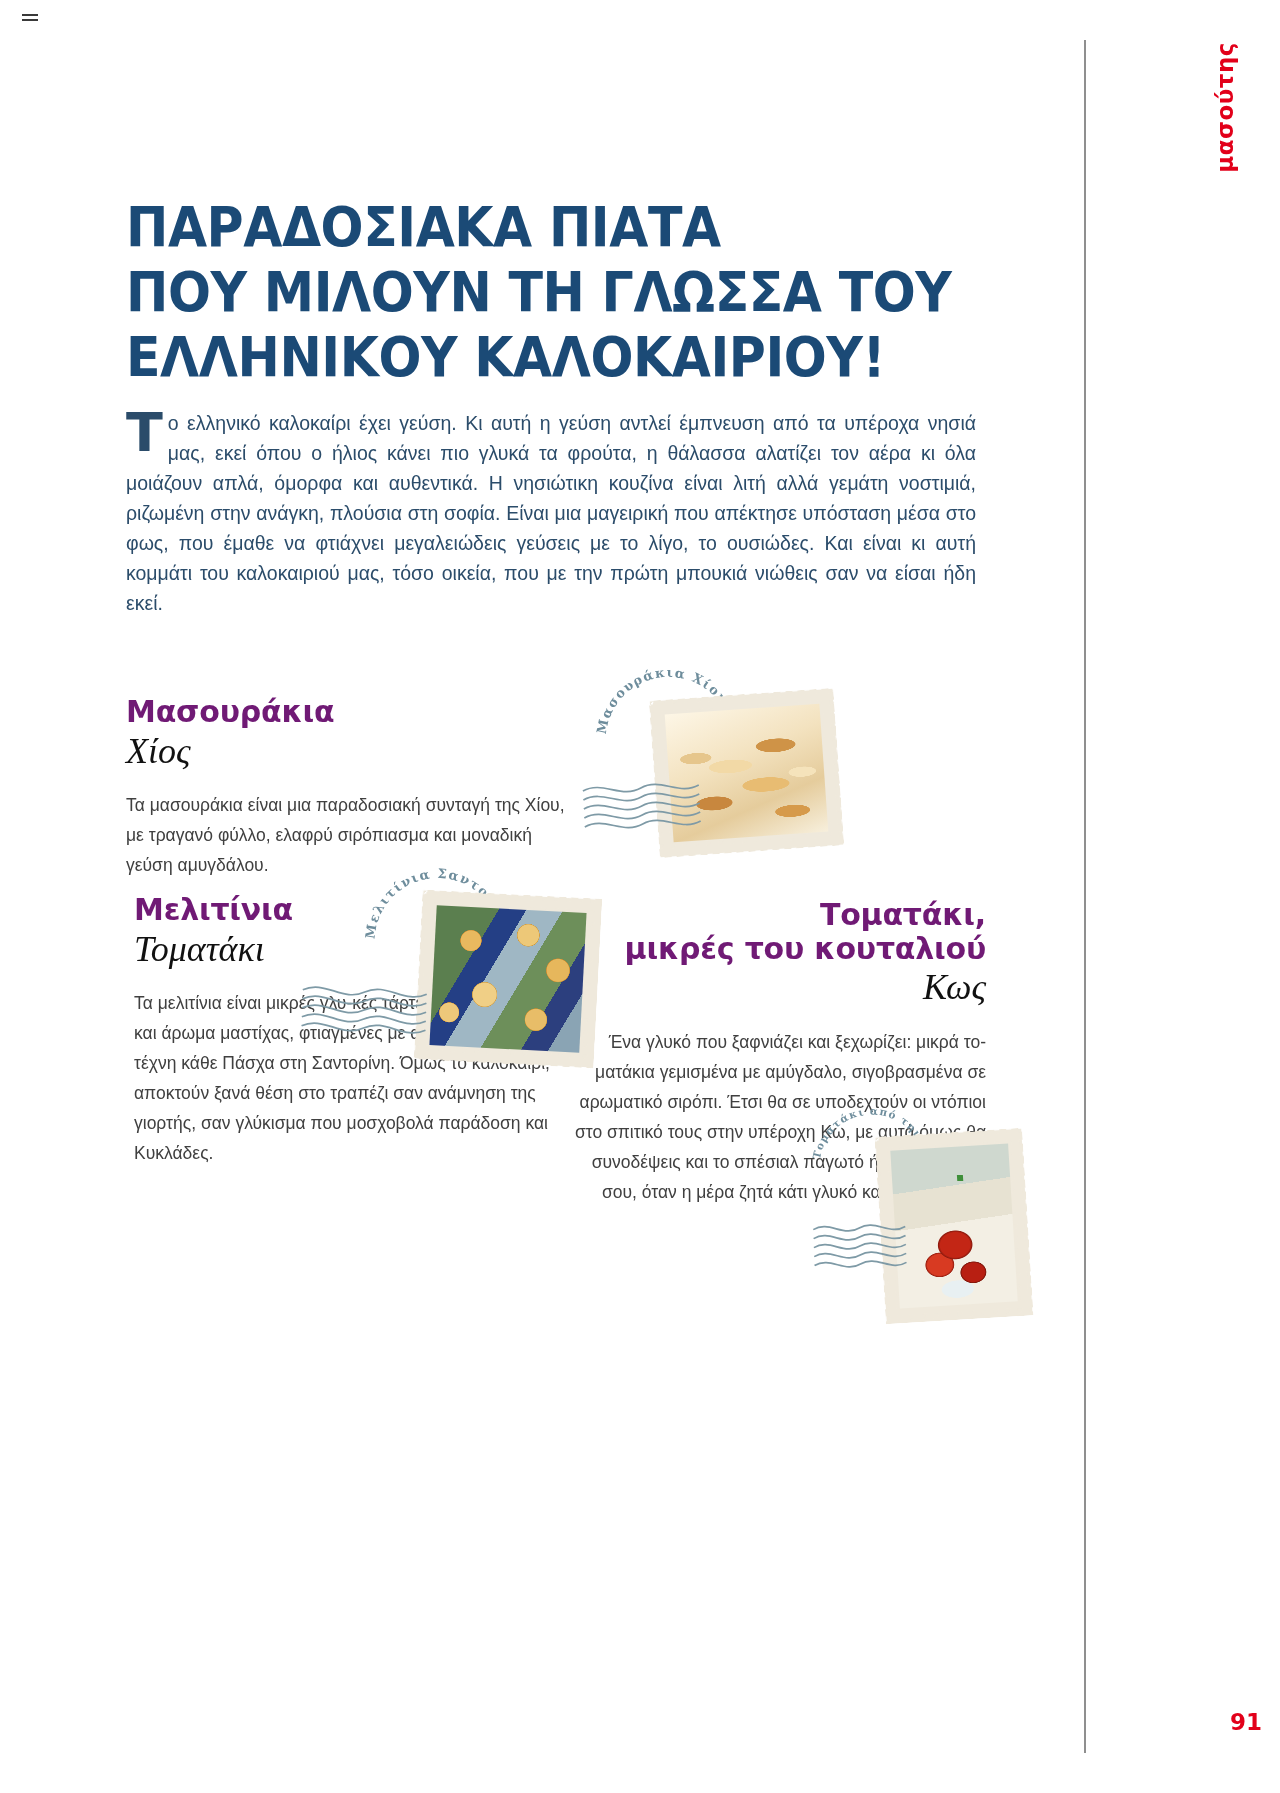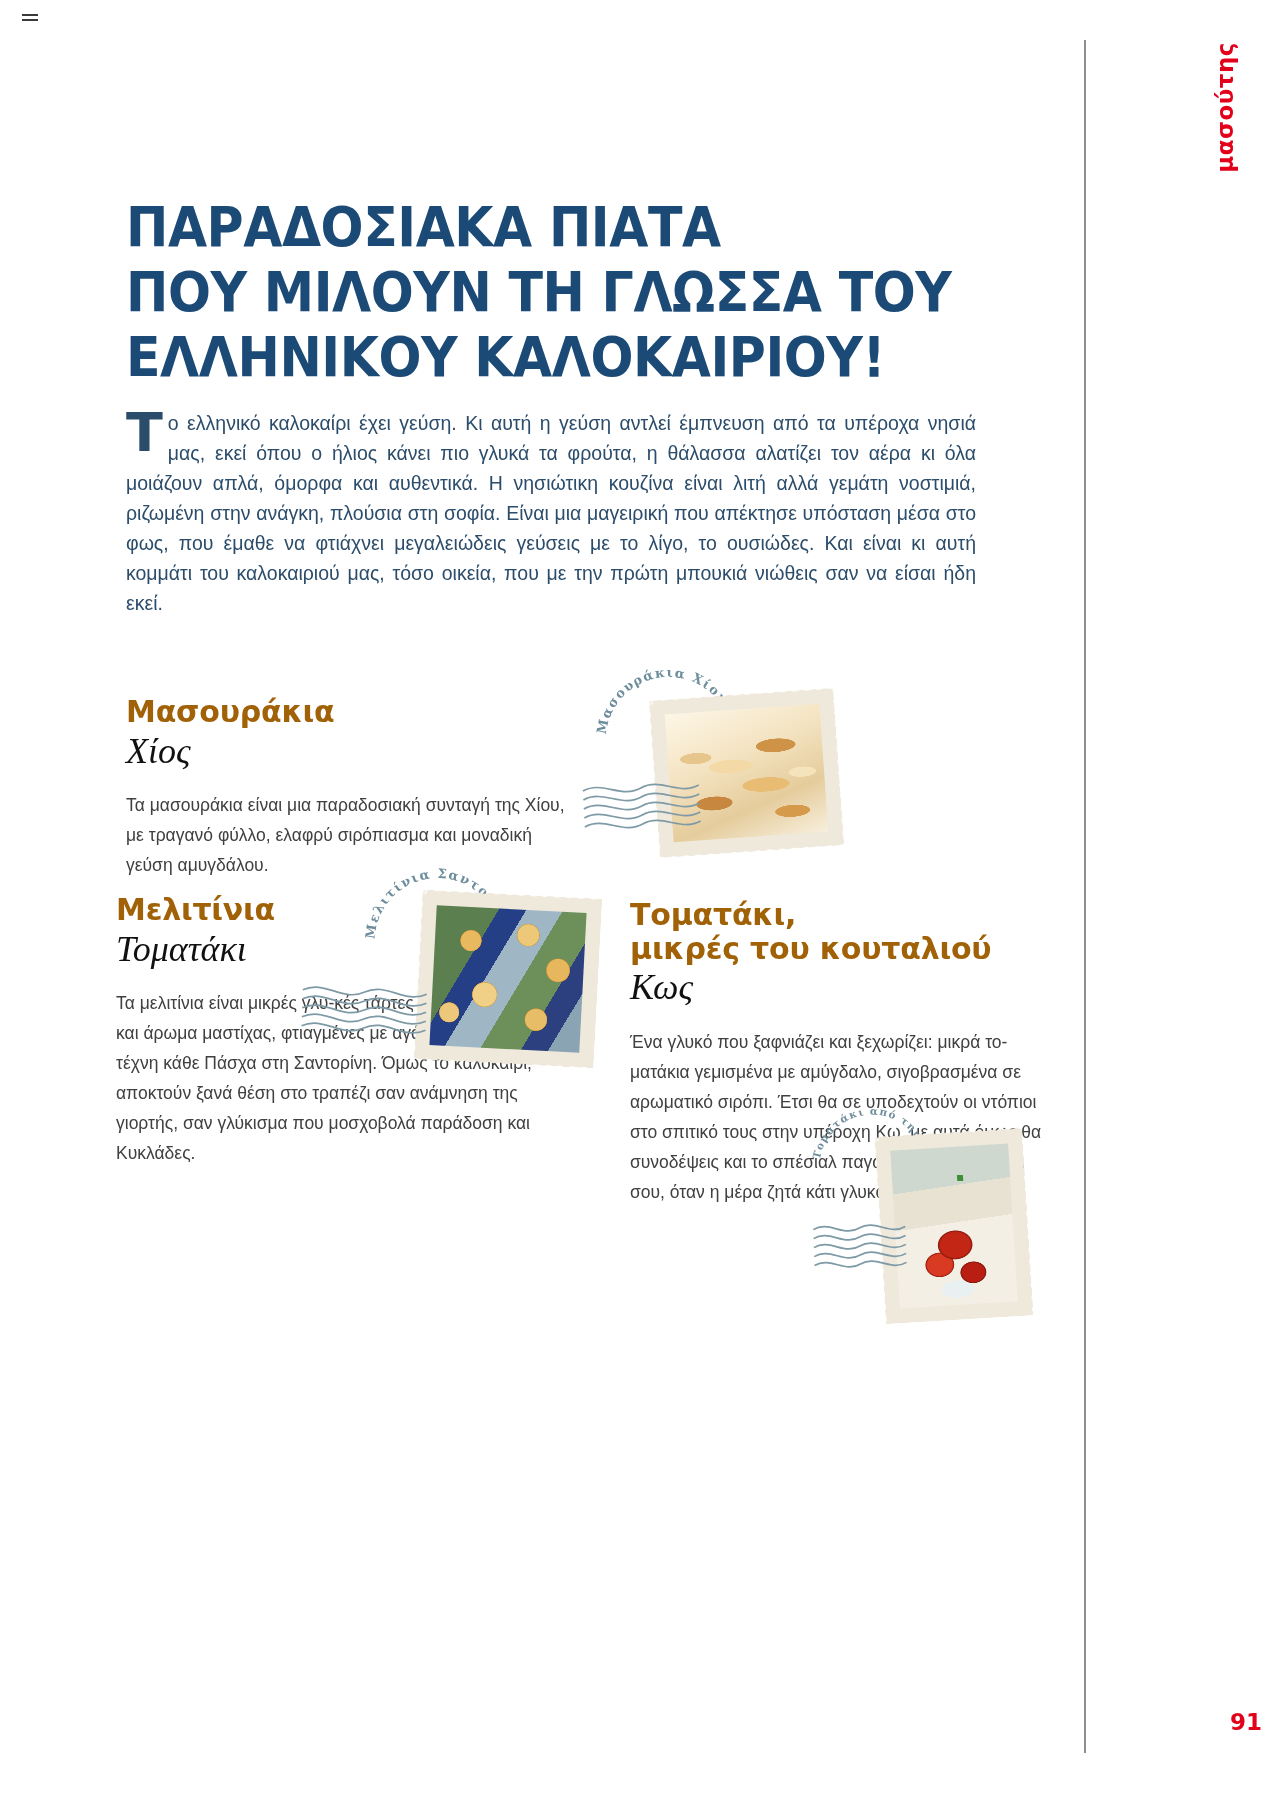--- a/index.html
+++ b/index.html
@@ -111,21 +111,21 @@
     font-size: 54px;
     line-height: 46px;
     padding: 2px 5px 0 0;
     color: #2b4c6a;
   }
 
   
   .dish { position: absolute; }
   .dish h2 {
     margin: 0;
-    color: #a16207;
+    color: #701a75;
     font-family: "DejaVu Sans", sans-serif;
     font-weight: 700;
     font-size: 30px;
     line-height: 1.12;
     letter-spacing: -0.2px;
   }
   .dish .island {
     margin: 2px 0 0 0;
     color: #111111;
     font-family: "Liberation Serif", serif;
@@ -135,22 +135,22 @@
   }
   .dish p.body {
     margin: 18px 0 0 0;
     color: #404040;
     font-family: "Liberation Sans", sans-serif;
     font-size: 17.5px;
     line-height: 30px;
   }
 
   #dish-masourakia { left: 126px; top: 695px; width: 452px; }
-  #dish-melitinia  { left: 116px; top: 893px; width: 440px; }
-  #dish-tomataki   { left: 630px; top: 898px; width: 412px; }
+  #dish-melitinia  { left: 134px; top: 893px; width: 440px; }
+  #dish-tomataki   { left: 574px; top: 898px; width: 412px; text-align: right; }
 
   
   .stamp {
     position: absolute;
     background: #efe9dc;
     padding: 9px;
     box-shadow: 0 1px 3px rgba(0,0,0,0.16);
   }
   .stamp::before {
     content: "";

